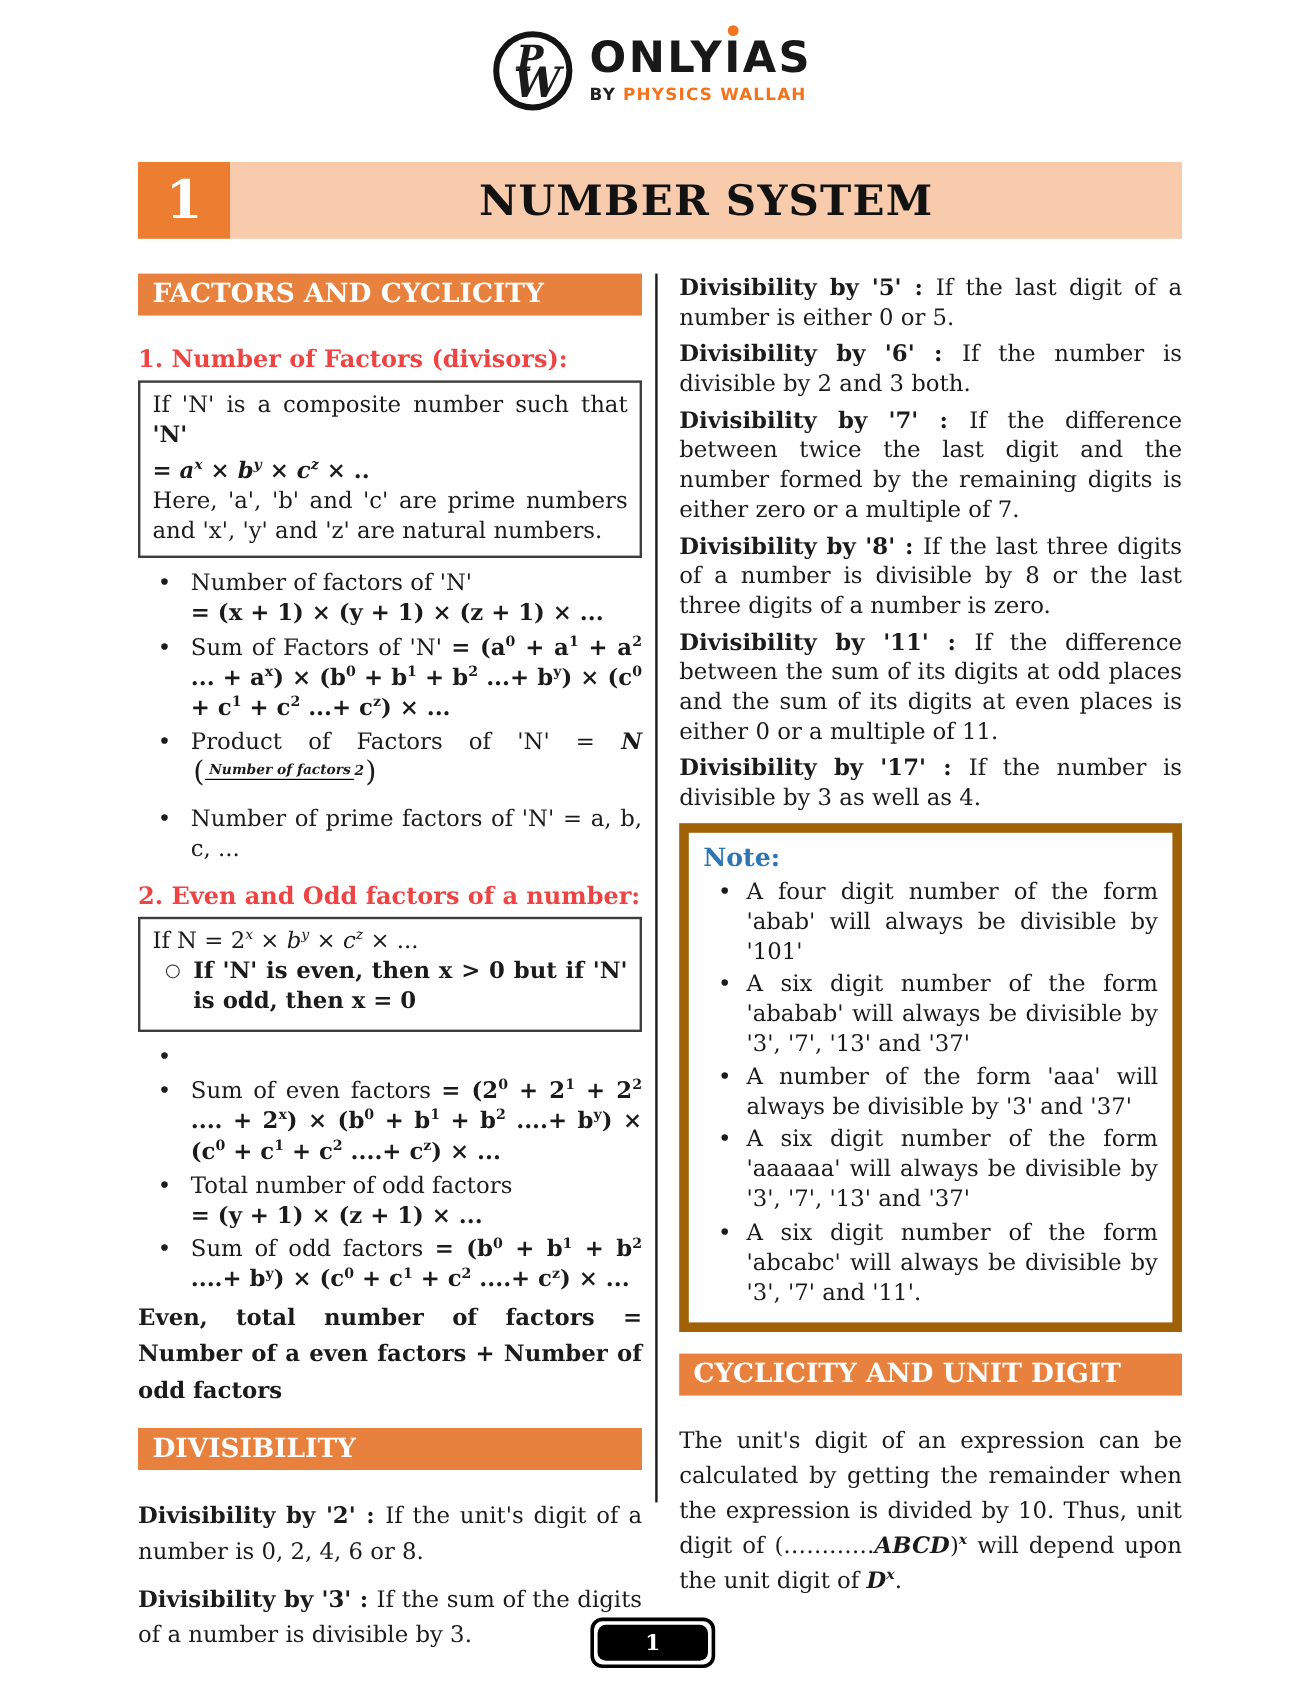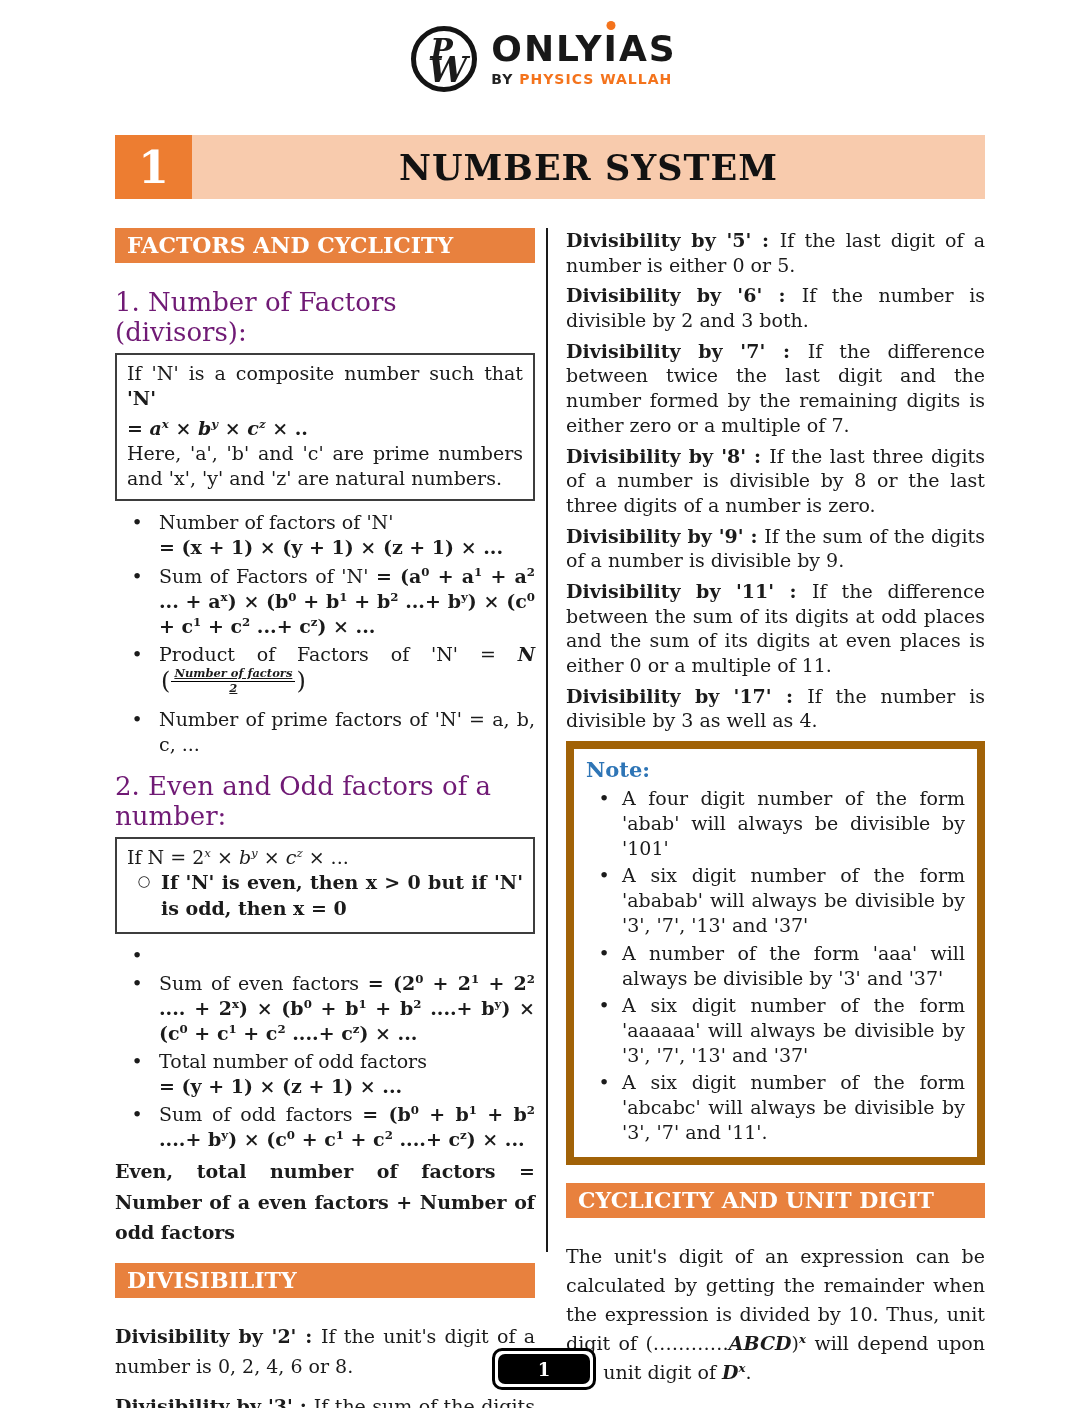--- a/index.html
+++ b/index.html
@@ -24,38 +24,38 @@
   .chapter-num { width:77px; background:#ED7D31; color:#fff; display:flex; align-items:center; justify-content:center; font-size:44px; font-weight:bold; }
   .chapter-band { flex:1; background:#F8CBAD; display:flex; align-items:center; justify-content:center; }
   .chapter-title { font-size:35px; font-weight:bold; letter-spacing:1px; color:#121212; }
 
   
   .col-left  { position:absolute; left:115px; top:228px; width:420px; }
   .col-right { position:absolute; left:566px; top:228px; width:419px; }
   .divider   { position:absolute; left:546px; top:228px; width:2px; height:1024px; background:#1a1a1a; }
 
   .sec-header { background:#E8813E; color:#fff; font-weight:bold; font-size:22px; padding:4px 12px 5px; margin-bottom:24px; }
-  .h-blue { color:#701a75; font-weight:normal; font-size:26px; margin:14px 0 6px; }
+  .h-blue { color:#ef4444; font-weight:bold; font-size:20px; margin:14px 0 6px; }
 
   .box { border:2px solid #3d3d3d; padding:6px 10px 8px; font-size:19px; line-height:1.32; text-align:justify; }
   .box .fline { margin-top:5px; }
 
   .bullets { margin:9px 0 2px; }
   .bullet { display:flex; margin-bottom:3px; font-size:19px; line-height:1.32; }
   .bullet .marker { width:44px; flex:none; text-align:center; }
   .bullet .body { flex:1; text-align:justify; }
   .bullet.circle .marker { width:34px; font-size:15px; padding-top:2px; }
   .bullet.circle .body { font-weight:bold; }
 
   sup { font-size:0.62em; line-height:0; vertical-align:super; }
   .bi { font-weight:bold; font-style:italic; }
 
   .supgroup { display:inline-flex; align-items:center; vertical-align:9px; margin-left:2px; }
   .supgroup .paren { font-size:24px; line-height:1; font-weight:normal; }
-  .frac { display:inline-flex; flex-direction:column; align-items:center; font-size:11.5px; font-weight:bold; font-style:italic; line-height:1.2; margin:0 1px;text-decoration:underline; }
+  .frac { display:inline-flex; flex-direction:row; align-items:center; font-size:11.5px; font-weight:bold; font-style:italic; line-height:1.2; margin:0 1px; }
   .frac .num { border-bottom:1.4px solid #000; padding:0 3px; }
 
   .also { font-weight:bold; font-size:19px; line-height:1.6; margin:4px 0 16px; text-align:justify; }
 
   .rule { font-size:19px; text-align:justify; }
   .col-left .rule { line-height:1.55; margin-bottom:11px; }
   .col-right .rule { line-height:1.3; margin-bottom:6px; }
   .rule .lead { font-weight:bold; }
 
   .note-box { border:8px solid #a16207; padding:8px 12px 10px; margin-top:8px; }
@@ -169,21 +169,20 @@
     <p class="rule"><span class="lead">Divisibility by '3' : </span><span>If the sum of the digits of a number is divisible by 3.</span></p>
 
   </div>
 
   <div class="col-right">
 
     <p class="rule"><span class="lead">Divisibility by '5' : </span><span>If the last digit of a number is either 0 or 5.</span></p>
     <p class="rule"><span class="lead">Divisibility by '6' : </span><span>If the number is divisible by 2 and 3 both.</span></p>
     <p class="rule"><span class="lead">Divisibility by '7' : </span><span>If the difference between twice the last digit and the number formed by the remaining digits is either zero or a multiple of 7.</span></p>
     <p class="rule"><span class="lead">Divisibility by '8' : </span><span>If the last three digits of a number is divisible by 8 or the last three digits of a number is zero.</span></p>
-    <p class="rule"><span class="lead">Divisibility by '9' : </span><span>If the sum of the digits of a number is divisible by 9.</span></p>
     <p class="rule"><span class="lead">Divisibility by '11' : </span><span>If the difference between the sum of its digits at odd places and the sum of its digits at even places is either 0 or a multiple of 11.</span></p>
     <p class="rule"><span class="lead">Divisibility by '17' : </span><span>If the number is divisible by 3 as well as 4.</span></p>
 
     <div class="note-box">
       <div class="note-title">Note:</div>
       <div class="bullet">
         <span class="marker">•</span>
         <span class="body">A four digit number of the form 'abab' will always be divisible by '101'</span>
       </div>
       <div class="bullet">

